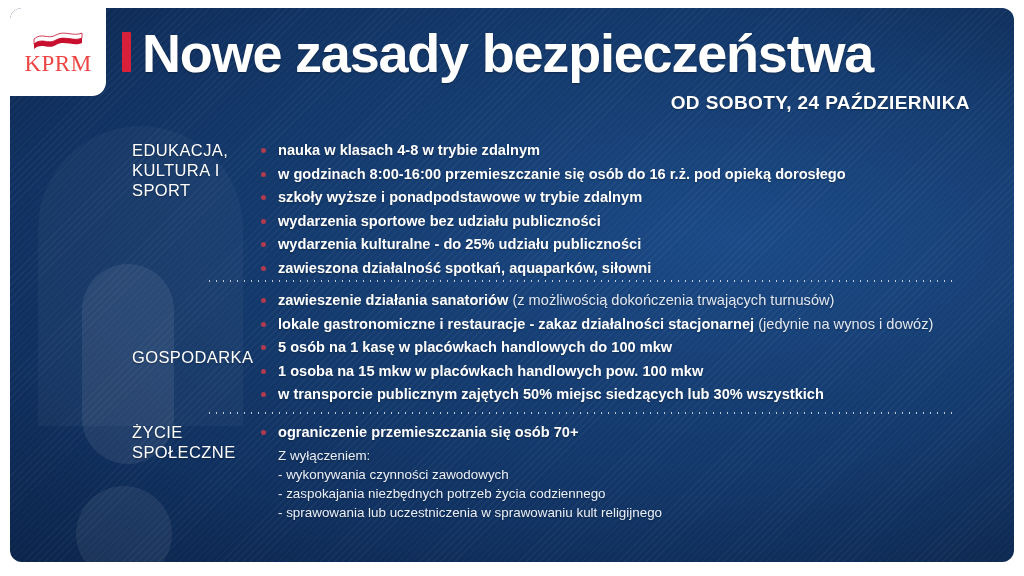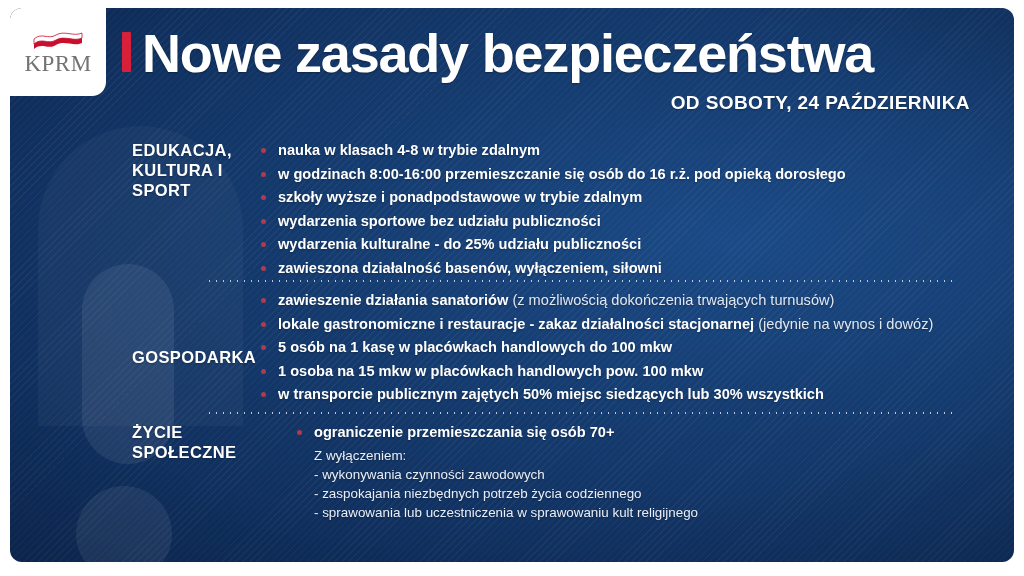--- a/index.html
+++ b/index.html
@@ -108,21 +108,21 @@
   }
   .logo-flag {
     width: 52px;
     height: 20px;
     margin-bottom: 2px;
   }
   .logo-text {
     font-family: "Liberation Serif", serif;
     font-size: 23px;
     letter-spacing: 0.5px;
-    color: #737373;
+    color: #ef4444;
     font-weight: 400;
     line-height: 1;
   }
 
   
   .header {
     position: absolute;
     left: 112px;
     top: 18px;
     right: 26px;
@@ -171,30 +171,30 @@
     z-index: 4;
   }
   .section {
     position: absolute;
     left: 0;
     right: 0;
     display: flex;
   }
   .sec-edu   { top: 0px; }
   .sec-gos   { top: 150px; }
-  .sec-soc   { top: 282px; gap: 36px; }
+  .sec-soc   { top: 282px; }
 
   .sec-label {
     width: 250px;
     flex: none;
     padding-left: 122px;
     box-sizing: border-box;
     color: #ffffff;
     font-size: 16.5px;
-    font-weight: 700;
+    font-weight: 400;
     letter-spacing: 0.4px;
     line-height: 1.22;
     text-shadow: 0 1px 2px rgba(0,0,0,0.3);
   }
   .sec-label.mid  { align-self: center; margin-top: 16px; }
 
   .sec-list {
     flex: 1;
     padding-right: 24px;
   }
@@ -284,21 +284,21 @@
         <div class="sec-label">
           <div>EDUKACJA,</div>
           <div>KULTURA I SPORT</div>
         </div>
         <div class="sec-list">
           <div class="bullet"><span>nauka w klasach 4-8 w trybie zdalnym</span></div>
           <div class="bullet"><span>w godzinach 8:00-16:00 przemieszczanie się osób do 16 r.ż. pod opieką dorosłego</span></div>
           <div class="bullet"><span>szkoły wyższe i ponadpodstawowe w trybie zdalnym</span></div>
           <div class="bullet"><span>wydarzenia sportowe bez udziału publiczności</span></div>
           <div class="bullet"><span>wydarzenia kulturalne - do 25% udziału publiczności</span></div>
-          <div class="bullet"><span>zawieszona działalność basenów, wyłączeniem, siłowni</span></div>
+          <div class="bullet"><span>zawieszona działalność spotkań, aquaparków, siłowni</span></div>
         </div>
       </div>
 
       <div class="section sec-gos">
         <div class="sec-label mid">
           <div>GOSPODARKA</div>
         </div>
         <div class="sec-list">
           <div class="bullet"><span>zawieszenie działania sanatoriów</span> <span class="note">(z możliwością dokończenia trwających turnusów)</span></div>
           <div class="bullet"><span>lokale gastronomiczne i restauracje - zakaz działalności stacjonarnej</span> <span class="note">(jedynie na wynos i dowóz)</span></div>

